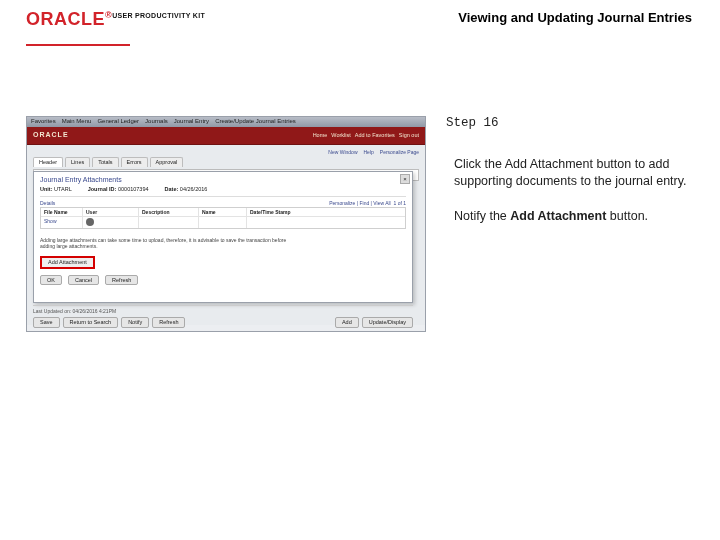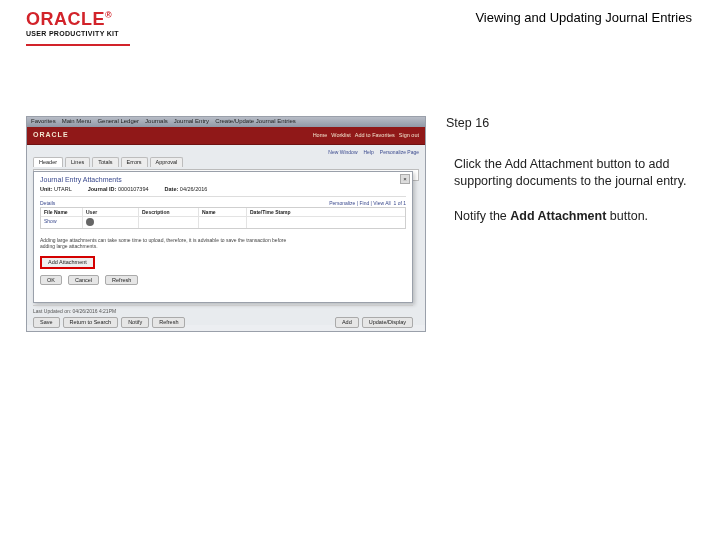--- a/index.html
+++ b/index.html
@@ -30,61 +30,61 @@
     padding:10px 16px 0 26px;
     position:relative;
   }
   
   .header-row {
     display:flex;
     justify-content:space-between;
     align-items:flex-start;
     height:44px;
   }
-  .logo-block { display:flex; flex-direction:column; align-items:flex-start; }
+  .logo-block { display:flex; flex-direction:row; align-items:flex-start; }
   .oracle-logo {
     font-family: Arial, sans-serif;
     font-weight:700;
     color:var(--oracle-red);
     font-size:18px;
     letter-spacing:0.5px;
     line-height:1;
   }
   .oracle-logo .reg { font-size:9px; vertical-align:super; }
   .upk-sub {
     font-size:7px;
     letter-spacing:0.3px;
     color:#111;
     margin-top:2px;
     font-weight:700;
   }
   .topic-title {
     font-size:13px;
-    font-weight:400;
+    font-weight:700;
     color:#000;
     padding-right:12px;
   }
   .logo-rule {
     position:absolute;
     left:26px; top:44px;
     width:104px; height:2px;
     background:var(--oracle-red);
   }
 
   
   .main {
     position:absolute;
     left:26px; top:116px;
     width:668px;
     display:flex;
     gap:20px;
   }
   .left-col { width:400px; }
   .right-col { width:248px; padding-top:0; }
-  .right-col .step-label { font-size:12.5px; margin-bottom:26px; }
+  .right-col .step-label { font-size:12.5px; margin-bottom:26px;font-family:Liberation Mono, monospace; }
   .right-col p { margin:0 0 18px 8px; font-size:12.5px; line-height:1.35; }
   .right-col .bold { font-weight:700; }
 
   
   .app {
     width:400px; height:216px;
     background:#eceef1;
     border:1px solid #9aa0aa;
     font-size:6px;
     line-height:1.2;

